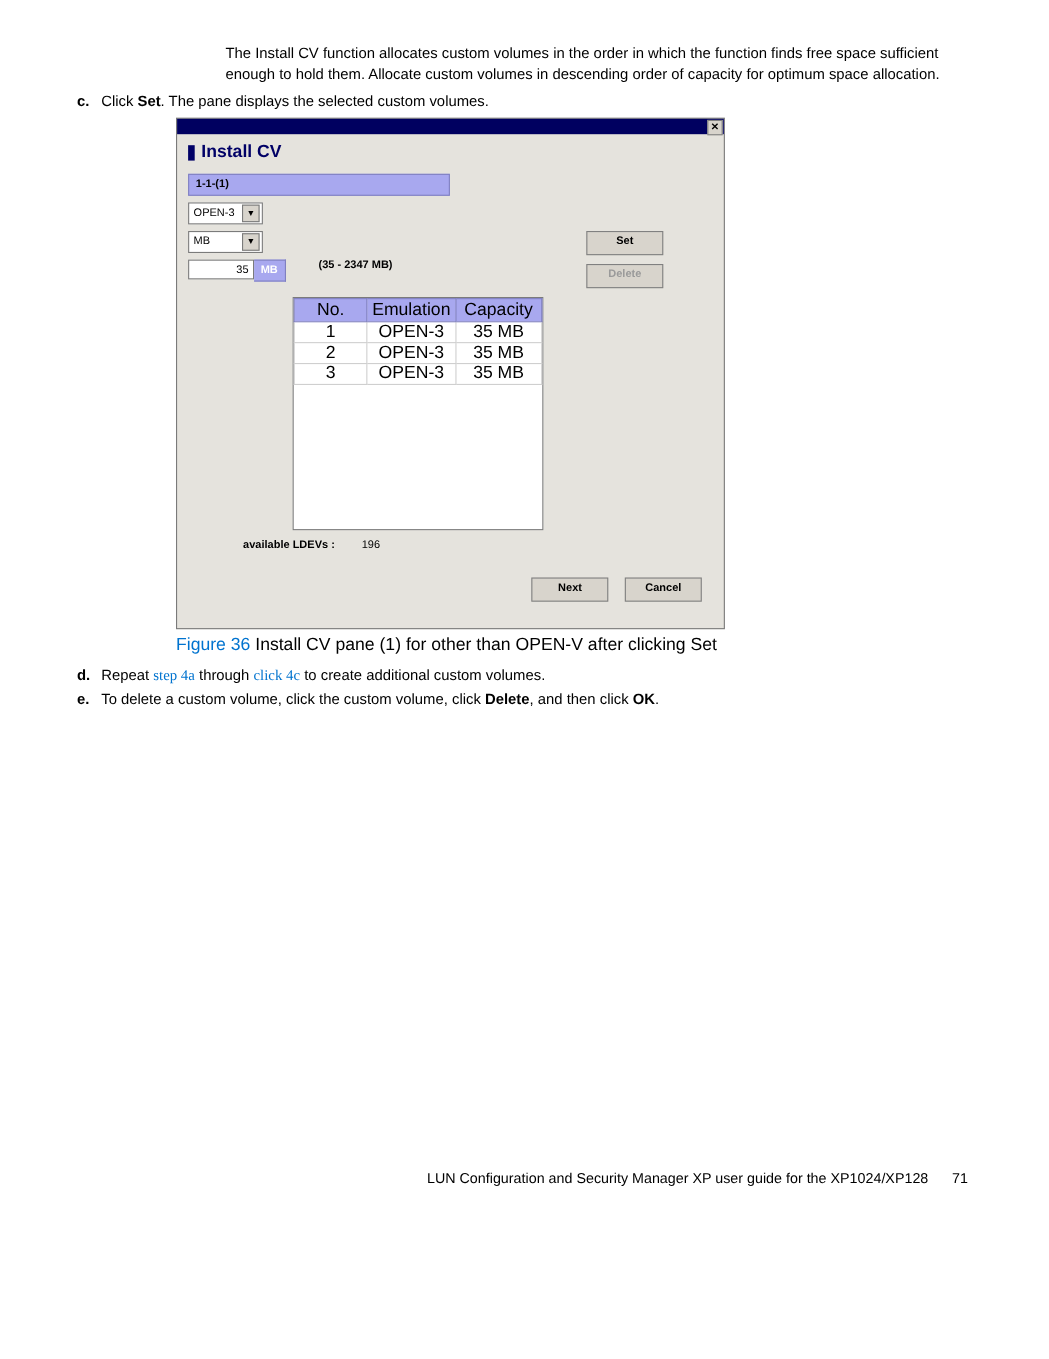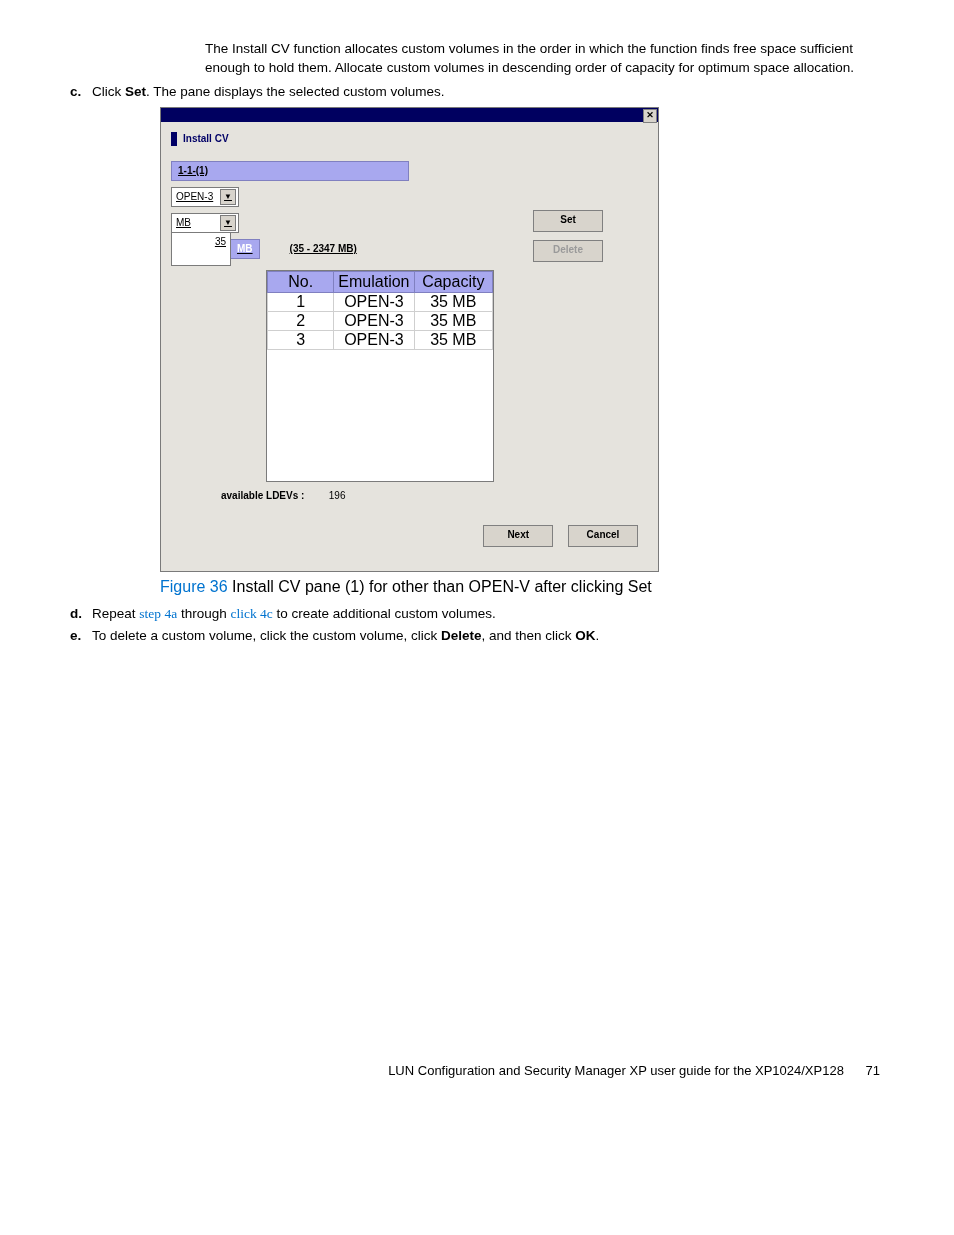--- a/index.html
+++ b/index.html
@@ -41,50 +41,50 @@
     position: absolute; right: 1px; top: 1px;
     width: 12px; height: 12px;
     background: #d8d4cc;
     border: 1px solid #808080;
     font-size: 9px; line-height: 11px; text-align: center;
     font-weight: bold;
     color: #000;
   }
   .dlg-body { padding: 10px 10px 16px 10px; position: relative; }
   .section-title {
-    font-weight: bold; color: #000066; font-size: 10px;
+    font-weight: bold; color: #000066; font-size: 16px;
     border-left: 6px solid #000066; padding-left: 6px; margin-bottom: 12px;
     height: 14px; line-height: 14px;
   }
   .form-zone { display:flex; }
   .labels-col { width: 95px; }
   .label-row {
     font-weight: bold; color: #00007a; font-size: 10px;
     height: 26px; line-height: 26px;
   }
   .fields-col { flex: 1; }
-  .field-row { height: 26px; display:flex; align-items:center;text-decoration:underline; }
+  .field-row { height: 26px; display:flex; align-items:flex-start; }
 
   .readonly-blue {
     background: #a8a8ef; color:#000; font-weight:bold;
     width: 224px; height: 18px; line-height: 18px;
     padding: 0 6px; border: 1px solid #8080c0;
     font-size: 10px;
   }
   .select {
     width: 60px; height: 18px; background:#fff; border:1px solid #7b7b7b;
     display:flex; align-items:center; justify-content:space-between;
     padding: 0 2px 0 4px; font-size:10px;
   }
   .select .arrow {
     width:14px; height:14px; background:#d8d4cc; border:1px solid #7b7b7b;
     font-size:8px; text-align:center; line-height:13px;
   }
   .num-input {
-    width: 60px; height: 34px; border:1px solid #7b7b7b; background:#fff;
+    width: 60px; height: 18px; border:1px solid #7b7b7b; background:#fff;
     text-align: right; padding: 0 4px; font-size:10px; line-height:18px;
     box-sizing: border-box;
   }
   .unit-badge {
     display:inline-block; height:18px; background:#a8a8ef; color:#fff;
     padding:0 6px; font-size:10px; font-weight:bold; line-height:18px;
     border:1px solid #8080c0; border-left:none;
   }
   .range { margin-left: 30px; font-size:10px; font-weight:bold; color:#000; }
 

